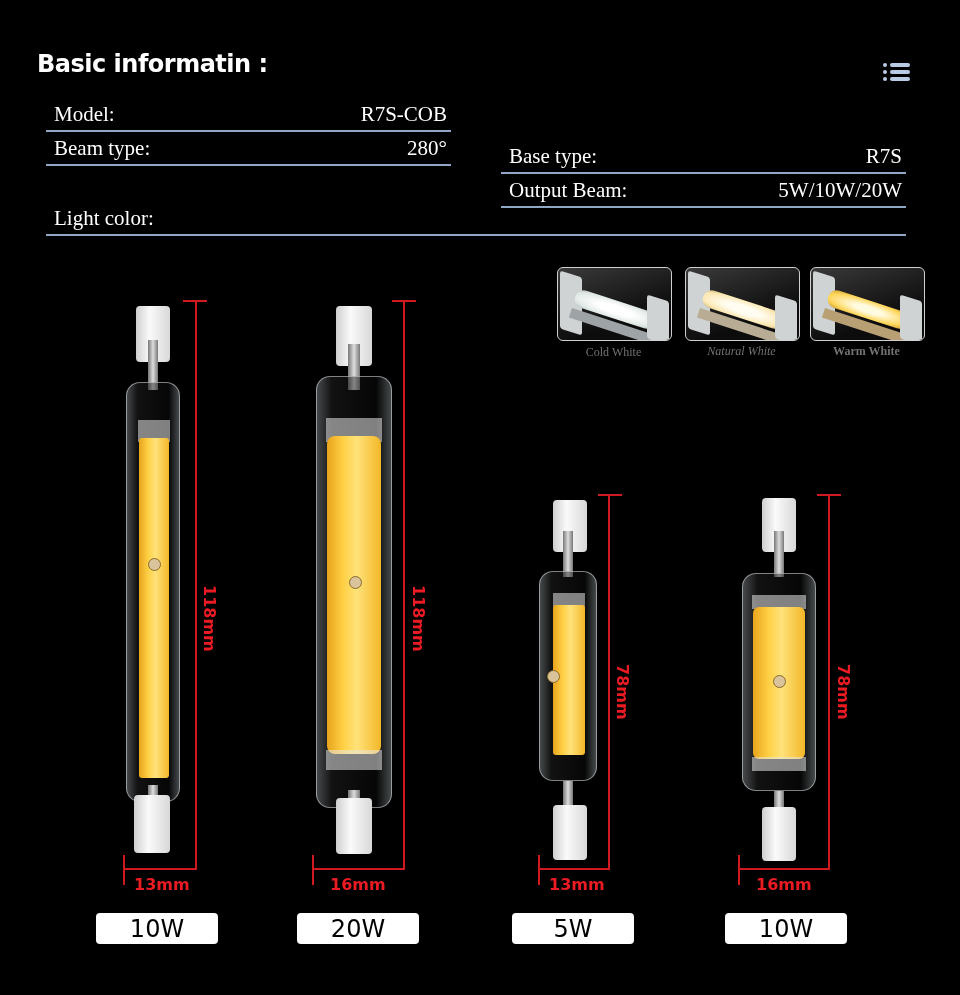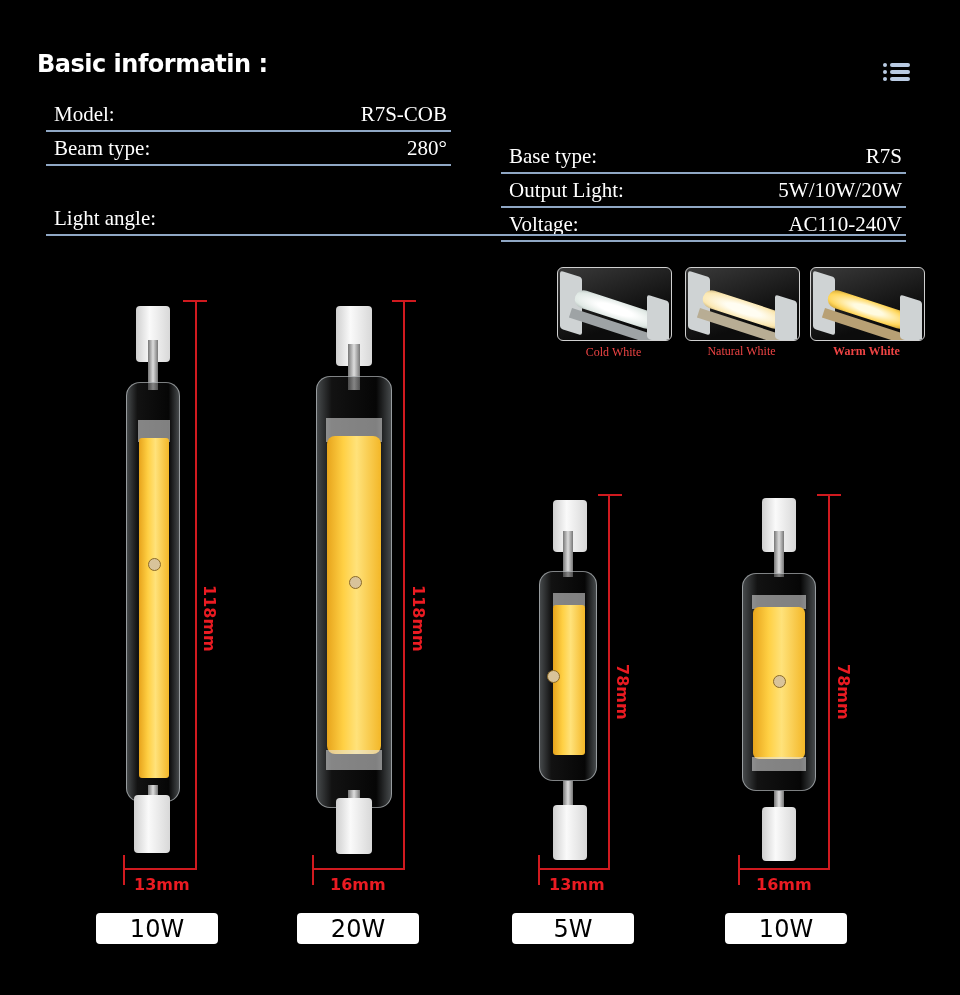--- a/index.html
+++ b/index.html
@@ -13,21 +13,21 @@
   .spec-row .lbl { padding-left: 8px; }
   .spec-row .val { padding-right: 4px; }
   .col-left { left: 46px; top: 98px; width: 405px; }
   .col-right { left: 501px; top: 108px; width: 405px; margin-top: 32px; }
   .row-wide { left: 46px; top: 202px; width: 860px; }
   .swatch { width: 113px; height: 72px; border: 1.5px solid #d0d0d0; border-radius: 6px; overflow: hidden; position: absolute; background: linear-gradient(160deg,#3a3a3a 0%,#0c0c0c 70%); }
   .swatch .holder-l { position:absolute; left:2px; top:6px; width:22px; height:58px; background:#cfd3d4; transform: skewY(18deg); border-radius:3px; }
   .swatch .holder-r { position:absolute; right:2px; top:30px; width:22px; height:44px; background:#cfd3d4; transform: skewY(18deg); border-radius:3px; }
   .swatch .rail { position:absolute; left:14px; top:40px; width:96px; height:10px; background:#9ea3a5; transform: rotate(18deg); transform-origin:left top; }
   .swatch .tube { position:absolute; left:20px; top:20px; width:84px; height:18px; border-radius:9px; transform: rotate(18deg); transform-origin:left top; }
-  .swatch-caption { position: absolute; font-size: 12px; color: #ef4444; text-align: center; width: 113px; }
+  .swatch-caption { position: absolute; font-size: 12px; color: #737373; text-align: center; width: 113px; }
   .dim-line { background: #d01a1f; position: absolute; }
   .dim-text { color: #ea1b22; font-family: "DejaVu Sans", sans-serif; font-weight: bold; font-size: 16px; position: absolute; }
   .dim-vert { transform: rotate(90deg); transform-origin: left top; white-space: nowrap; }
   .watt { position: absolute; top: 913px; width: 122px; height: 31px; background: #fff; border-radius: 4px; color: #000; font-family: "DejaVu Sans", sans-serif; font-size: 24px; display: flex; align-items: center; justify-content: center; }
   .bulb { position: absolute; }
   .cap { position: absolute; background: linear-gradient(90deg,#cfcfcf,#fafafa 40%,#d8d8d8); border-radius: 4px; }
   .glass { position: absolute; border-radius: 14px; background: linear-gradient(90deg, rgba(200,210,215,0.35), rgba(30,30,30,0.6) 20%, rgba(20,20,20,0.3) 80%, rgba(200,210,215,0.35)); border: 1.5px solid rgba(220,225,230,0.55); box-sizing: border-box; }
   .neck { position: absolute; background: linear-gradient(90deg,#777,#ddd,#777); }
   .chip { position: absolute; background: linear-gradient(90deg,#e7a41c,#ffd044 30%,#ffe27a 55%,#f3b728); border-radius: 3px; }
   .chip-frame { position: absolute; background: rgba(230,230,230,0.55); }
@@ -57,50 +57,46 @@
     <span class="val">280°</span>
   </div>
 </div>
 
 <div class="abs col-right">
   <div class="spec-row">
     <span class="lbl">Base type:</span>
     <span class="val">R7S</span>
   </div>
   <div class="spec-row">
-    <span class="lbl">Output Light:</span>
+    <span class="lbl">Output Beam:</span>
     <span class="val">5W/10W/20W</span>
-  </div>
-  <div class="spec-row">
-    <span class="lbl">Voltage:</span>
-    <span class="val">AC110-240V</span>
   </div>
 </div>
 
 <div class="abs row-wide">
   <div class="spec-row">
-    <span class="lbl">Light angle:</span>
+    <span class="lbl">Light color:</span>
   </div>
 </div>
 
 <div class="swatch" style="left:557px; top:267px;">
   <div class="holder-l"></div>
     <div class="rail"></div>
   <div class="tube" style="background: radial-gradient(ellipse at center,#ffffff 30%,#dfe8e4 75%,#a9b4b0);"></div>
   <div class="holder-r"></div>
 </div>
 <div class="swatch-caption" style="left:557px; top:345px;">Cold White</div>
 
 <div class="swatch" style="left:685px; top:267px;">
   <div class="holder-l"></div>
     <div class="rail" style="background:#b8ad94"></div>
   <div class="tube" style="background: radial-gradient(ellipse at center,#fffdf2 30%,#fbe7b0 75%,#b9a472);"></div>
   <div class="holder-r"></div>
 </div>
-<div class="swatch-caption" style="left:685px; top:344px;">Natural White</div>
+<div class="swatch-caption" style="left:685px; top:344px;font-style:italic;">Natural White</div>
 
 <div class="swatch" style="left:810px; top:267px;">
   <div class="holder-l"></div>
     <div class="rail" style="background:#b8a074"></div>
   <div class="tube" style="background: radial-gradient(ellipse at center,#fffbe0 25%,#ffd65a 70%,#c2962c);"></div>
   <div class="holder-r"></div>
 </div>
 <div class="swatch-caption" style="left:810px; top:344px;font-weight:bold;">Warm White</div>
 
 <div class="bulb" style="left:120px; top:300px; width:90px; height:570px;">

